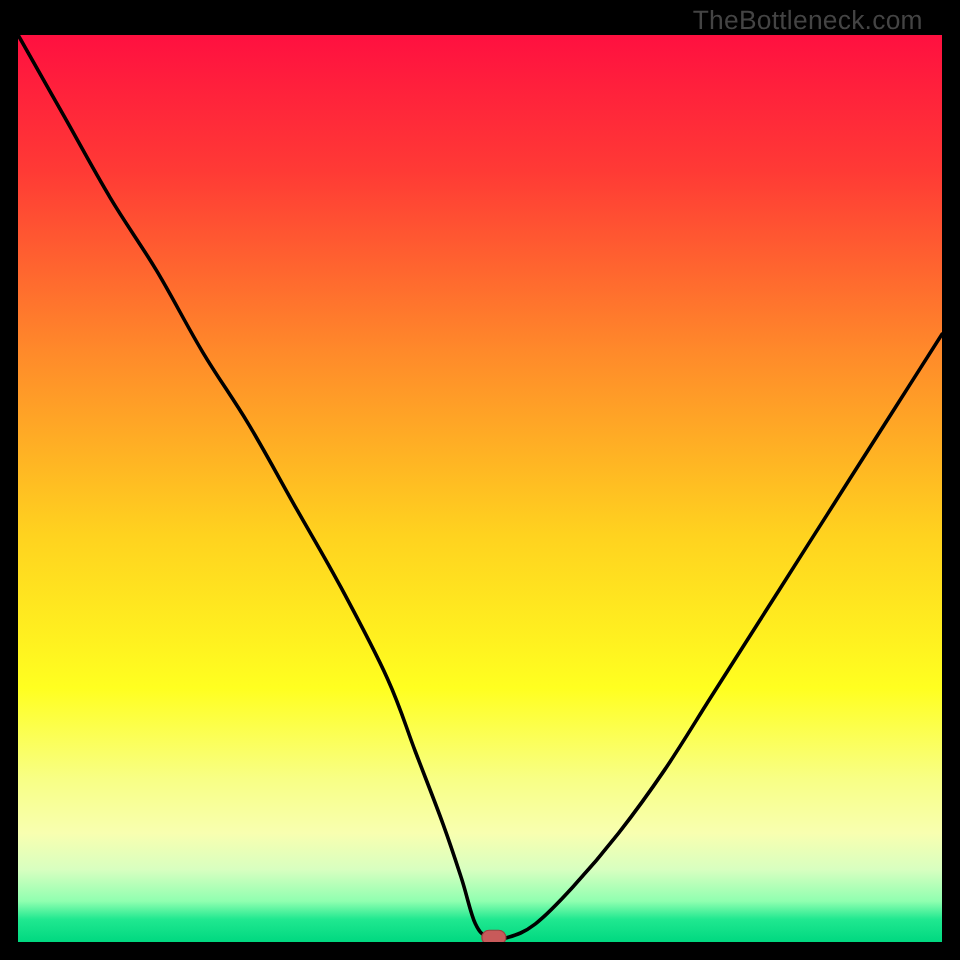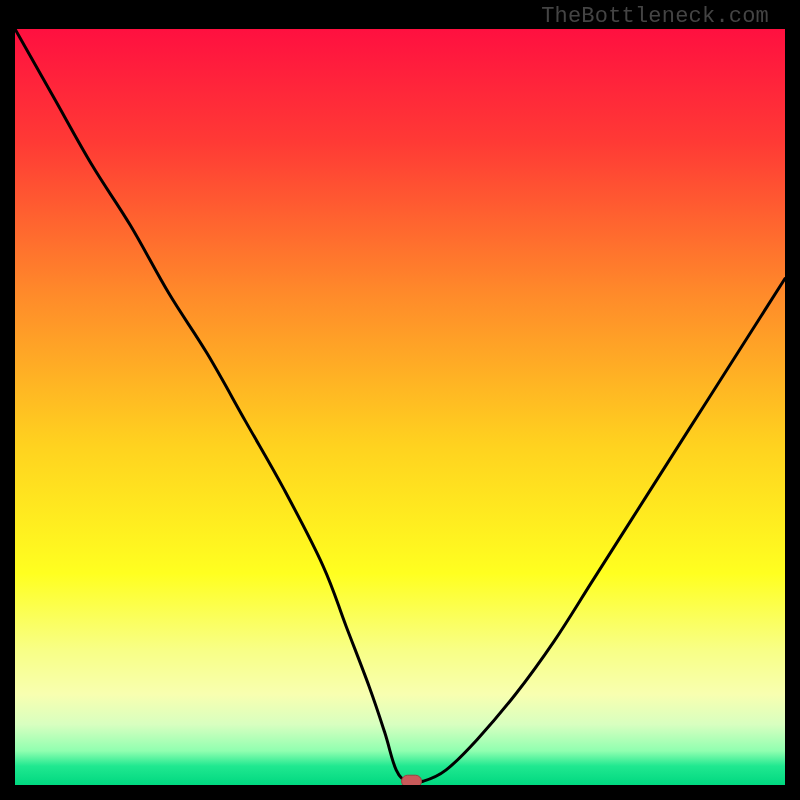--- a/index.html
+++ b/index.html
@@ -9,21 +9,20 @@
     height: 800px;
     background: #000;
     font-family: Arial, Helvetica, sans-serif;
     overflow: hidden;
   }
   .frame {
     position: relative;
     width: 781px;
     height: 800px;
     background: #000;
-    font-family: Liberation Mono, monospace;
   }
   .watermark {
     position: absolute;
     top: 4px;
     right: 12px;
     color: #444;
     font-size: 22px;
     font-weight: 500;
     letter-spacing: 0.2px;
     z-index: 10;

